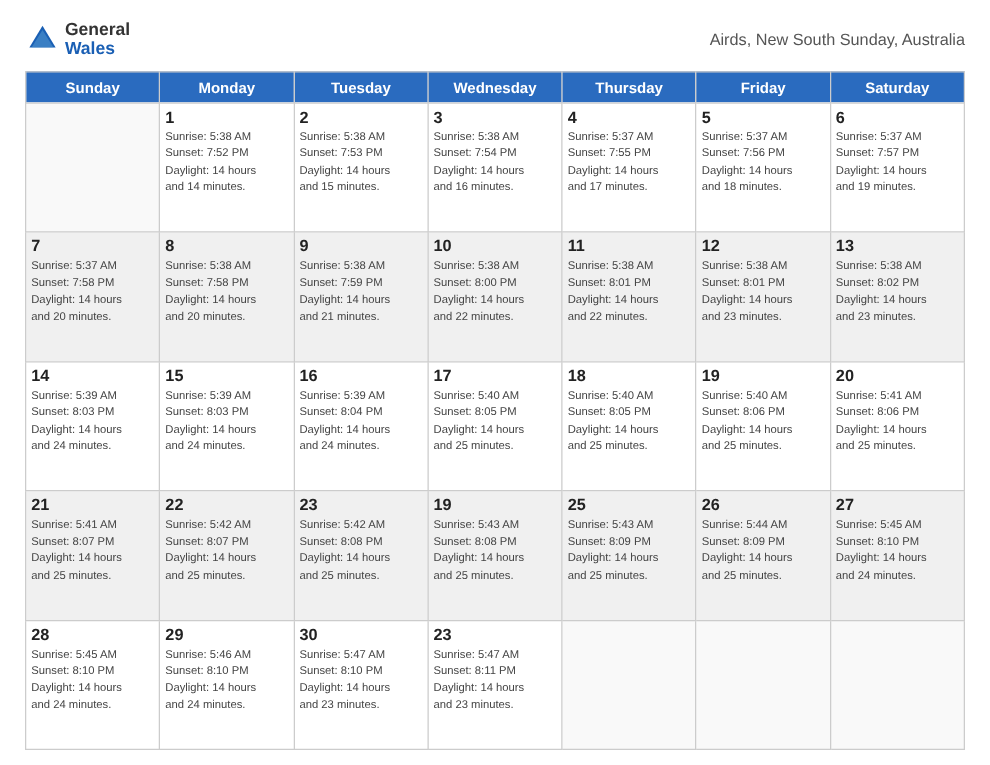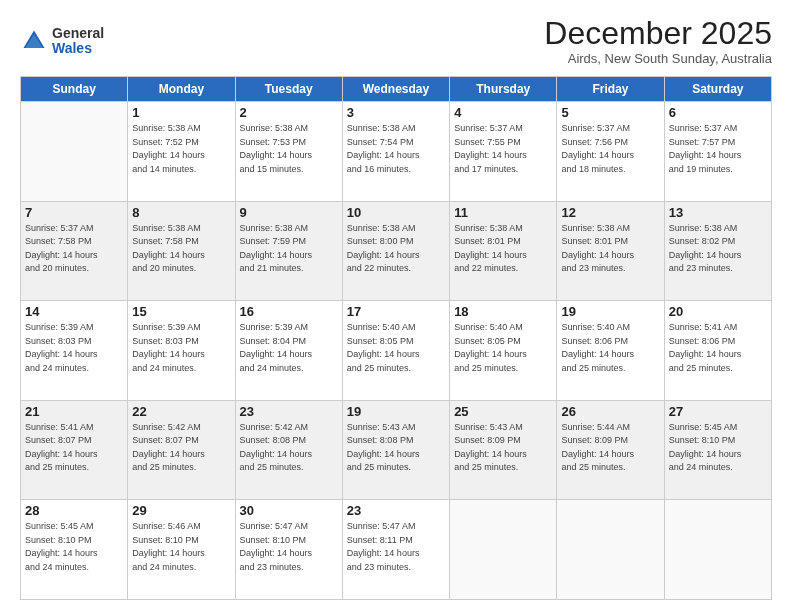--- a/index.html
+++ b/index.html
@@ -113,21 +113,20 @@
       <svg class="logo-icon" viewBox="0 0 32 32">
         <polygon points="16,4 28,24 4,24" fill="#1a5fb4"></polygon>
         <polygon points="16,8 26,24 6,24" fill="#5a9fd4" opacity="0.5"></polygon>
       </svg>
       <div class="logo-text">
         <span class="logo-general">General</span>
         <span class="logo-blue">Wales</span>
       </div>
     </div>
     <div class="title-area">
-      <div class="month-title">December 2025</div>
       <div class="subtitle">Airds, New South Sunday, Australia</div>
     </div>
   </div>
 
   <table class="calendar">
     <thead>
       <tr>
         <th>Sunday</th>
         <th>Monday</th>
         <th>Tuesday</th>

